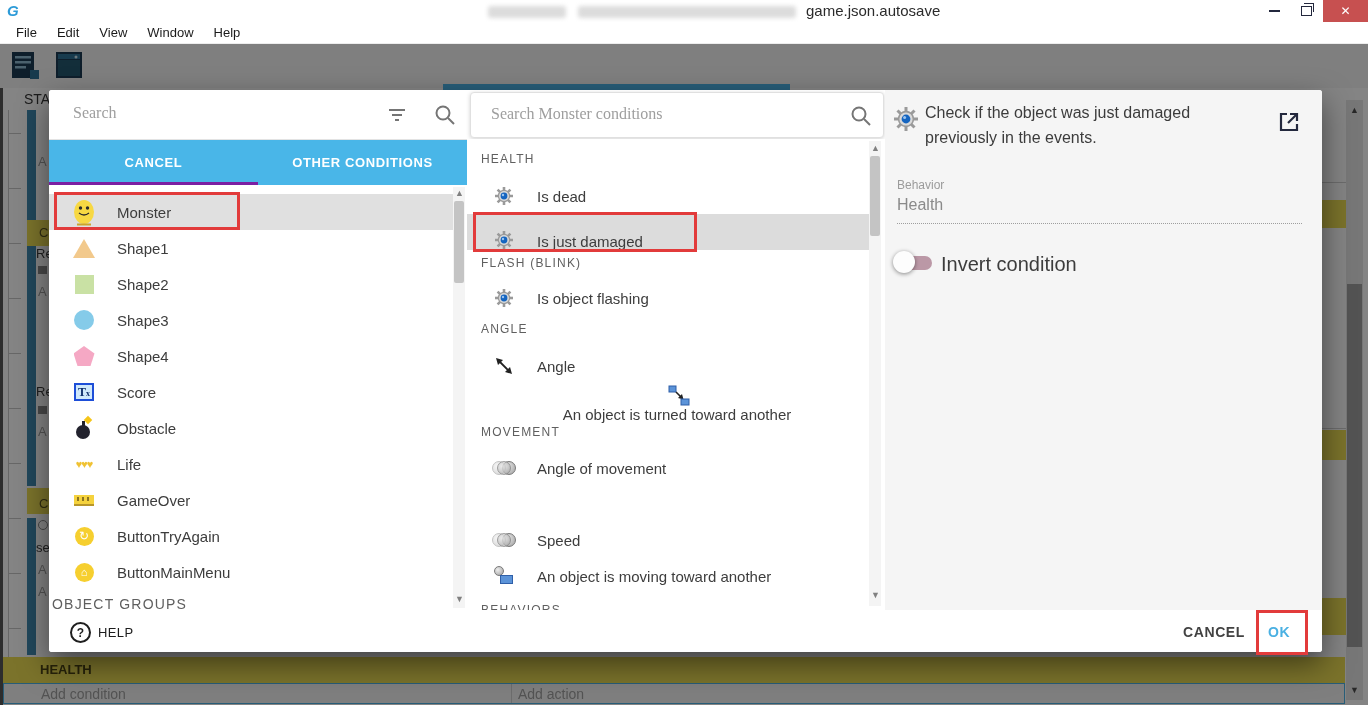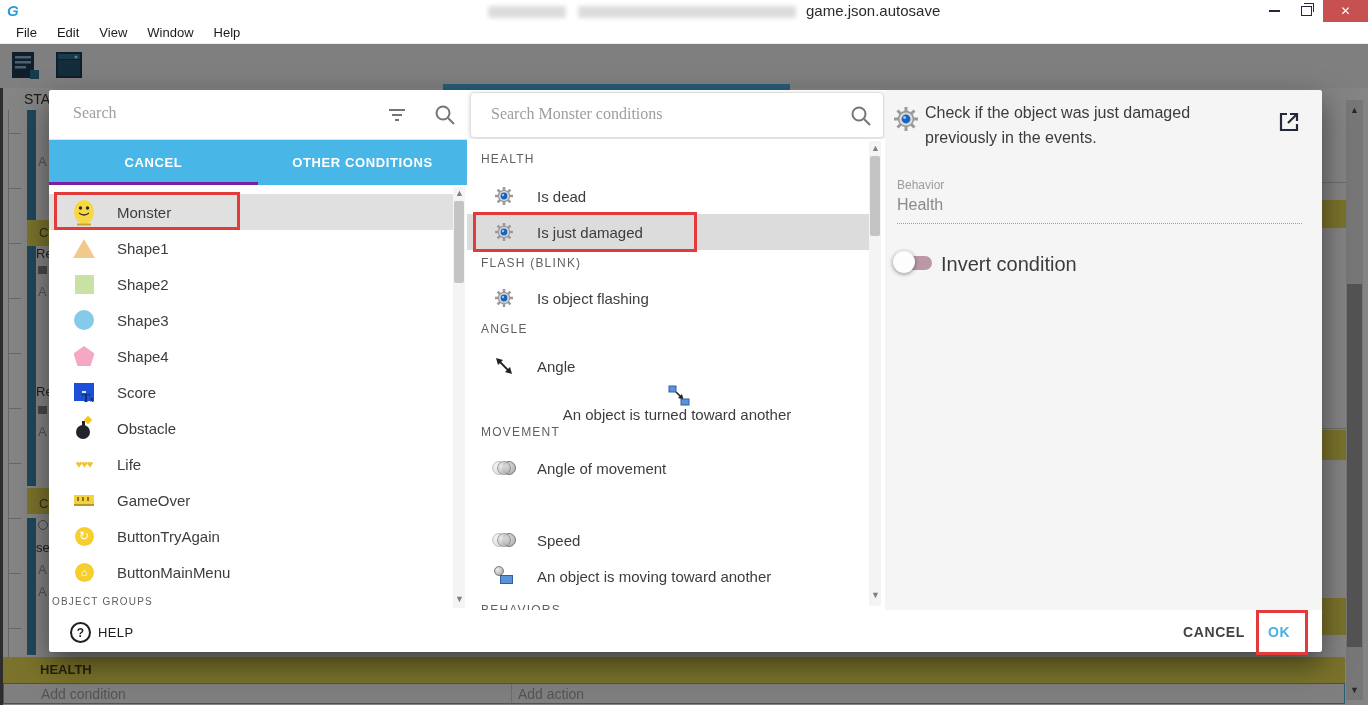--- a/index.html
+++ b/index.html
@@ -39,31 +39,31 @@
   .lp-search{left:0;top:0;width:418px;height:50px;background:#fff;border-bottom:1px solid #e3e3e3;box-sizing:border-box;}
   .search-input{border:none;outline:none;background:transparent;font-size:16px;color:#333;font-family:Liberation Serif, serif;}
   .search-input::placeholder{color:#9e9e9e;}
   .lp-tabs{left:0;top:50px;width:418px;height:45px;display:flex;}
   .tab{flex:1;display:flex;align-items:center;justify-content:center;color:#fff;font-size:13px;font-weight:bold;letter-spacing:0.6px;position:relative;}
   .tab-underline{position:absolute;left:0;bottom:0;width:100%;height:3px;}
   .lp-list{left:0;top:95px;width:418px;height:425px;overflow:hidden;background:#fff;}
   .obj-row{left:0;width:404px;height:36px;display:flex;align-items:center;}
   .obj-ico{width:30px;margin-left:20px;display:flex;align-items:center;justify-content:center;}
   .obj-label{margin-left:18px;font-size:15px;color:#3d3d3d;}
-  .groups-header{left:3px;top:411px;font-size:10px;color:#5f5f5f;letter-spacing:1.2px;}
+  .groups-header{left:3px;top:411px;font-size:14px;color:#5f5f5f;letter-spacing:1.2px;}
   .dlg-sb{width:12px;background:#f4f4f4;}
   .dlg-sb .thumb{position:absolute;left:1px;width:10px;background:#c4c4c4;border-radius:2px;}
   .mp{left:418px;top:0;width:418px;height:562px;background:#fff;}
   .mp-search{left:3px;top:2px;width:414px;height:46px;background:#fff;border:1px solid #e0e0e0;border-radius:4px;box-sizing:border-box;box-shadow:0 1px 4px rgba(0,0,0,0.18);}
   .mp-list{left:0;top:49px;width:418px;height:471px;overflow:hidden;background:#fff;position:absolute;}
   .sec{left:14px;font-size:12px;color:#5f5f5f;letter-spacing:1.2px;height:20px;line-height:20px;}
   .cond-row{left:0;width:402px;height:36px;display:flex;align-items:center;}
   .cond-ico{width:30px;margin-left:22px;display:flex;align-items:center;justify-content:center;position:relative;}
   .cond-label{margin-left:18px;font-size:15px;color:#3d3d3d;}
-  .sel{background:#dcdcdc;}
+  .sel{background:#dcdcdc;align-items:flex-end;}
   .rp{left:836px;top:0;width:437px;height:520px;background:#f5f5f5;}
   .rp-desc{left:40px;top:10px;width:300px;font-size:16px;line-height:25px;color:#3c3c3c;}
   .rp-label{left:12px;top:88px;font-size:12px;color:#9b9b9b;}
   .rp-value{left:12px;top:106px;font-size:16px;color:#8a8a8a;}
   .rp-dotted{left:12px;top:133px;width:405px;border-bottom:1px dotted #9e9e9e;}
   .toggle-track{left:14px;top:166px;width:33px;height:14px;border-radius:7px;background:#bb98a6;}
   .toggle-thumb{left:8px;top:161px;width:22px;height:22px;border-radius:50%;background:#fdfdfd;box-shadow:0 1px 4px rgba(0,0,0,0.45);}
   .toggle-label{left:56px;top:163px;font-size:20px;color:#3c3c3c;}
   .foot{left:0;top:520px;width:1273px;height:42px;background:#fff;}
   .help-circle{width:17px;height:17px;border-radius:50%;border:2px solid #1f1f1f;color:#1f1f1f;font-size:12px;font-weight:bold;display:flex;align-items:center;justify-content:center;}
@@ -314,21 +314,21 @@
           <div class="obj-label">Shape3</div>
         </div>
         <div class="r obj-row" style="top:153px;">
           <div class="obj-ico">
               <div style="width:21px;height:20px;background:#f5a8c4;clip-path:polygon(50% 0,100% 38%,81% 100%,19% 100%,0 38%);"></div>
             </div>
           <div class="obj-label">Shape4</div>
         </div>
         <div class="r obj-row" style="top:189px;">
           <div class="obj-ico">
-            <div style="width:20px;height:18px;background:#cfe8fb;border:8px solid #1d4ed8;box-sizing:border-box;text-align:center;font-size:12px;font-weight:bold;color:#0d2d6b;font-family:'Liberation Serif',serif;line-height:14px;">T<span style="font-size:8px;">x</span></div>
+            <div style="width:20px;height:18px;background:#cfe8fb;border:2px solid #1d4ed8;box-sizing:border-box;text-align:center;font-size:12px;font-weight:bold;color:#0d2d6b;font-family:'Liberation Serif',serif;line-height:14px;">T<span style="font-size:8px;">x</span></div>
           </div>
           <div class="obj-label">Score</div>
         </div>
         <div class="r obj-row" style="top:225px;">
           <div class="obj-ico">
             <div style="position:relative;width:20px;height:22px;">
               <div style="position:absolute;left:2px;top:8px;width:14px;height:14px;border-radius:50%;background:#23232e;"></div>
               <div style="position:absolute;left:8px;top:4px;width:3px;height:5px;background:#23232e;"></div>
               <div style="position:absolute;left:11px;top:0;width:6px;height:6px;background:#f5c518;transform:rotate(45deg);"></div>
             </div>

